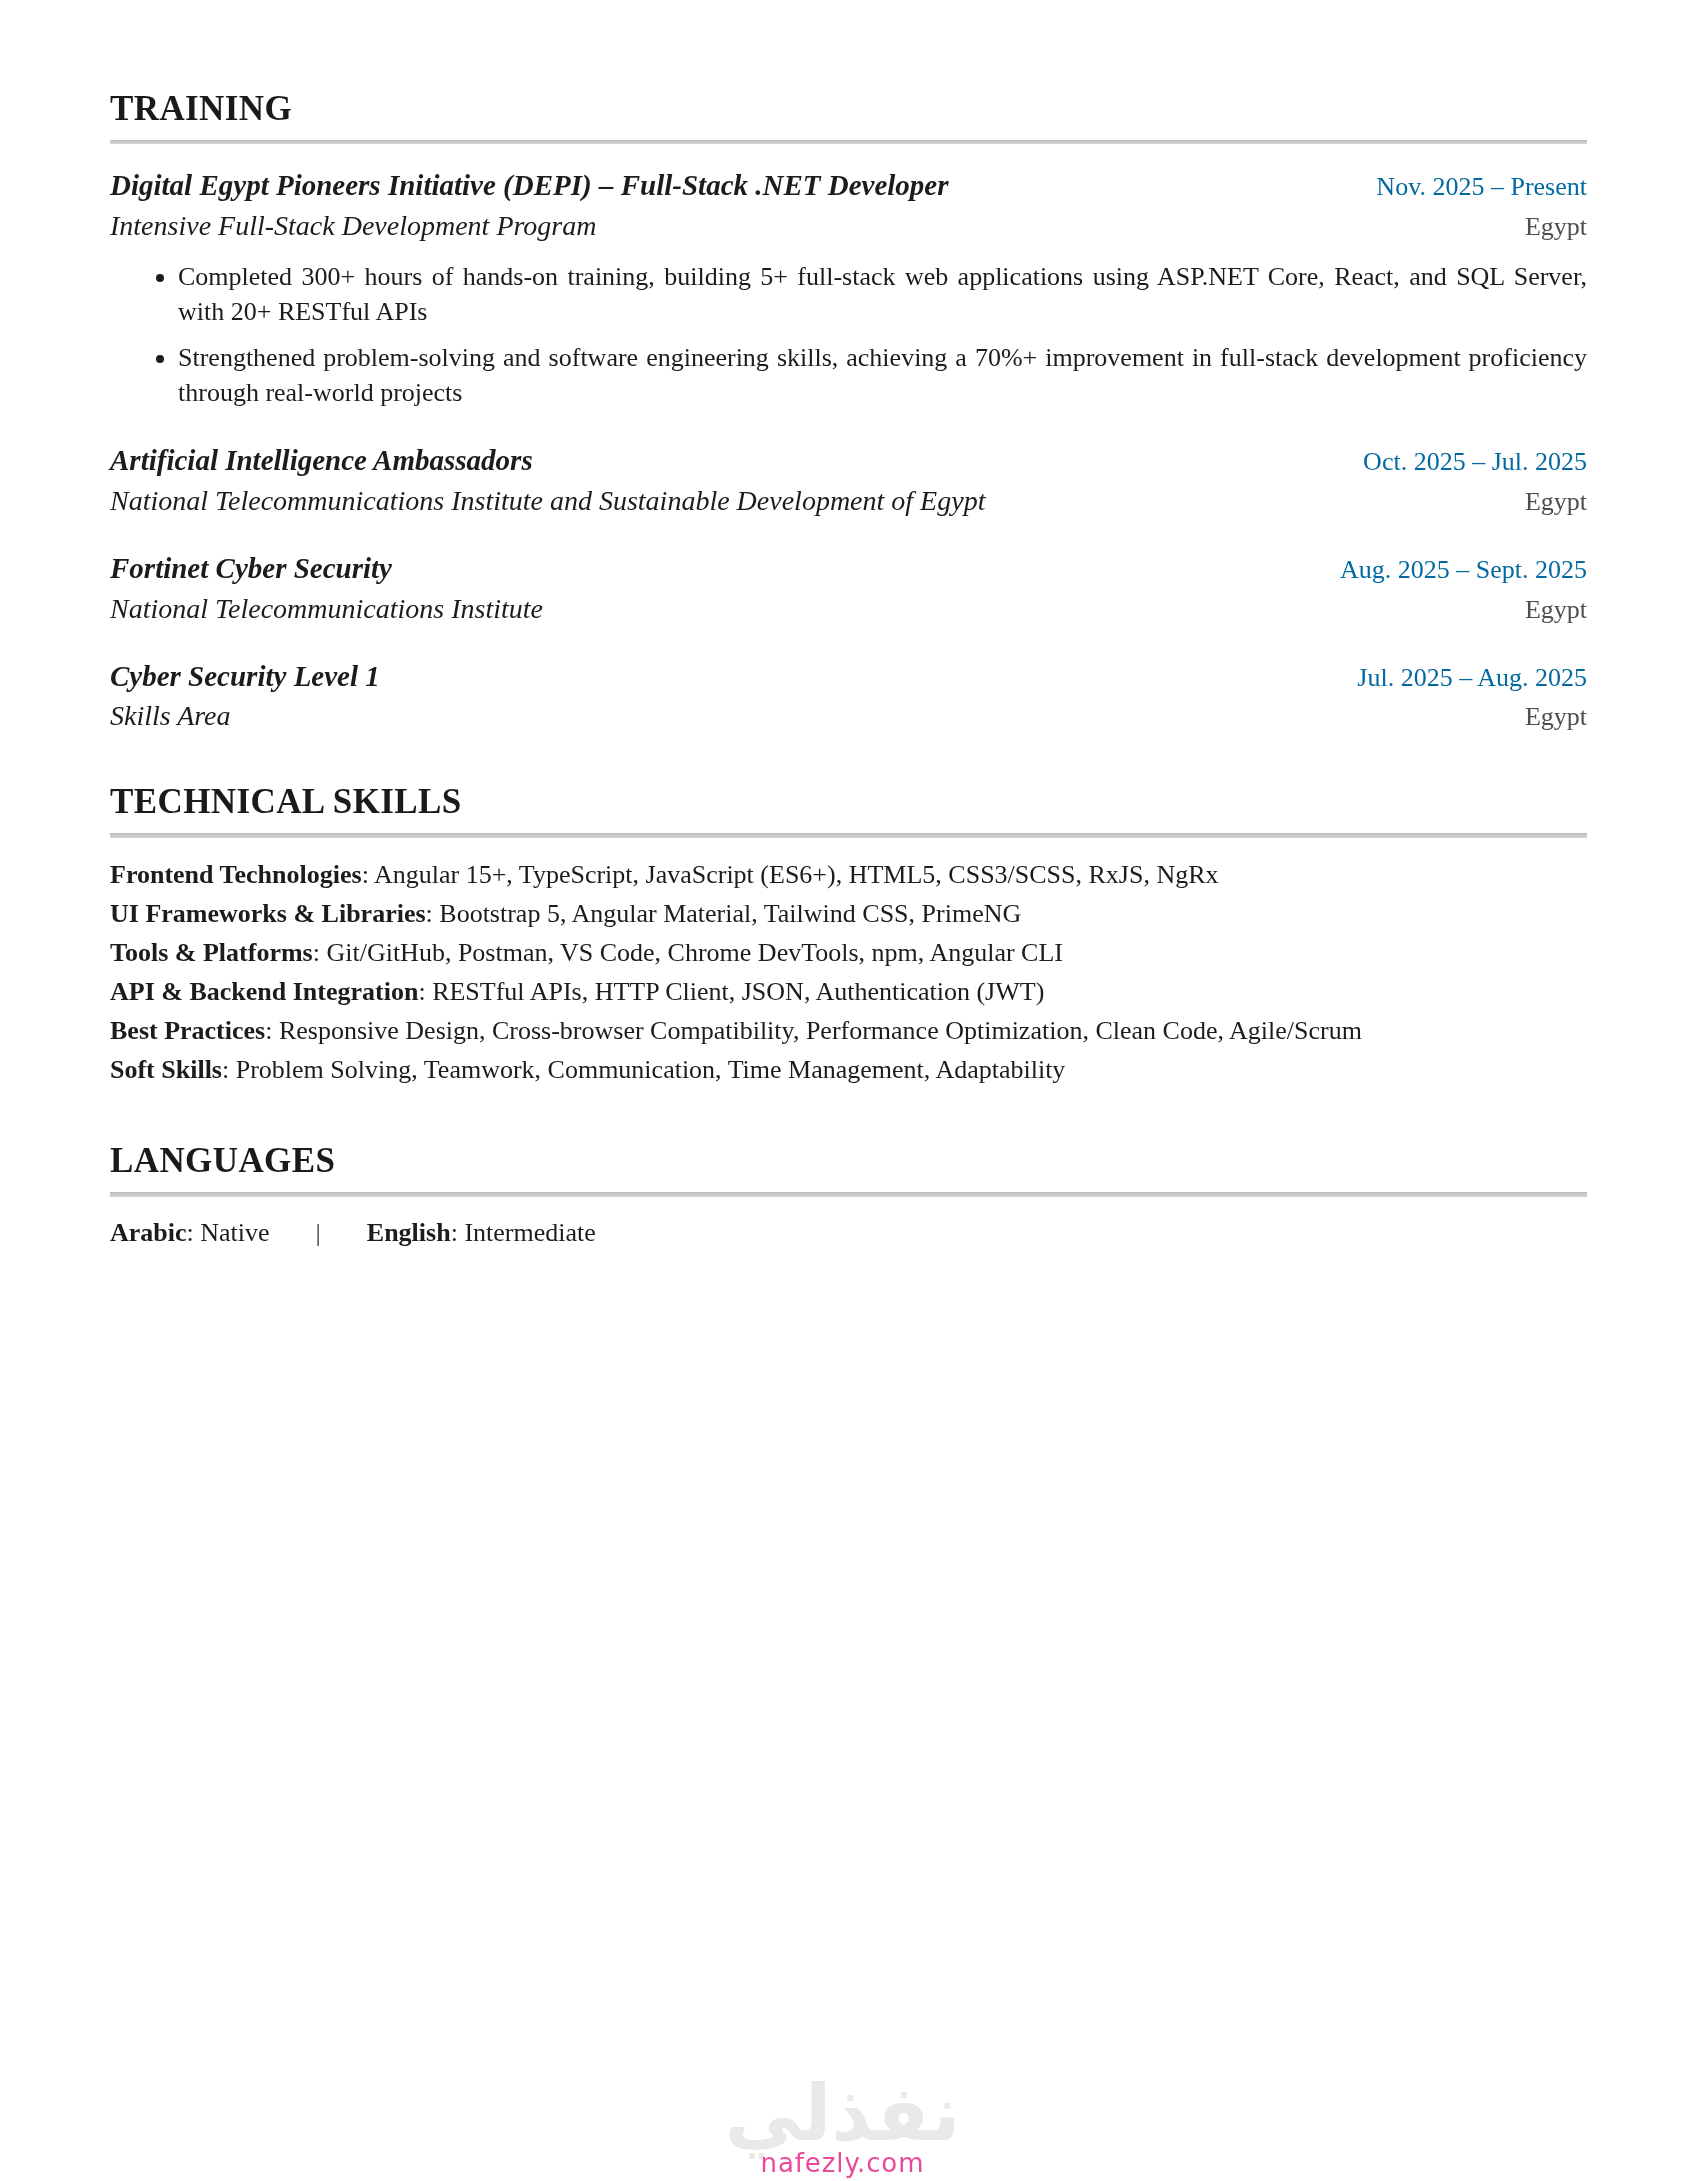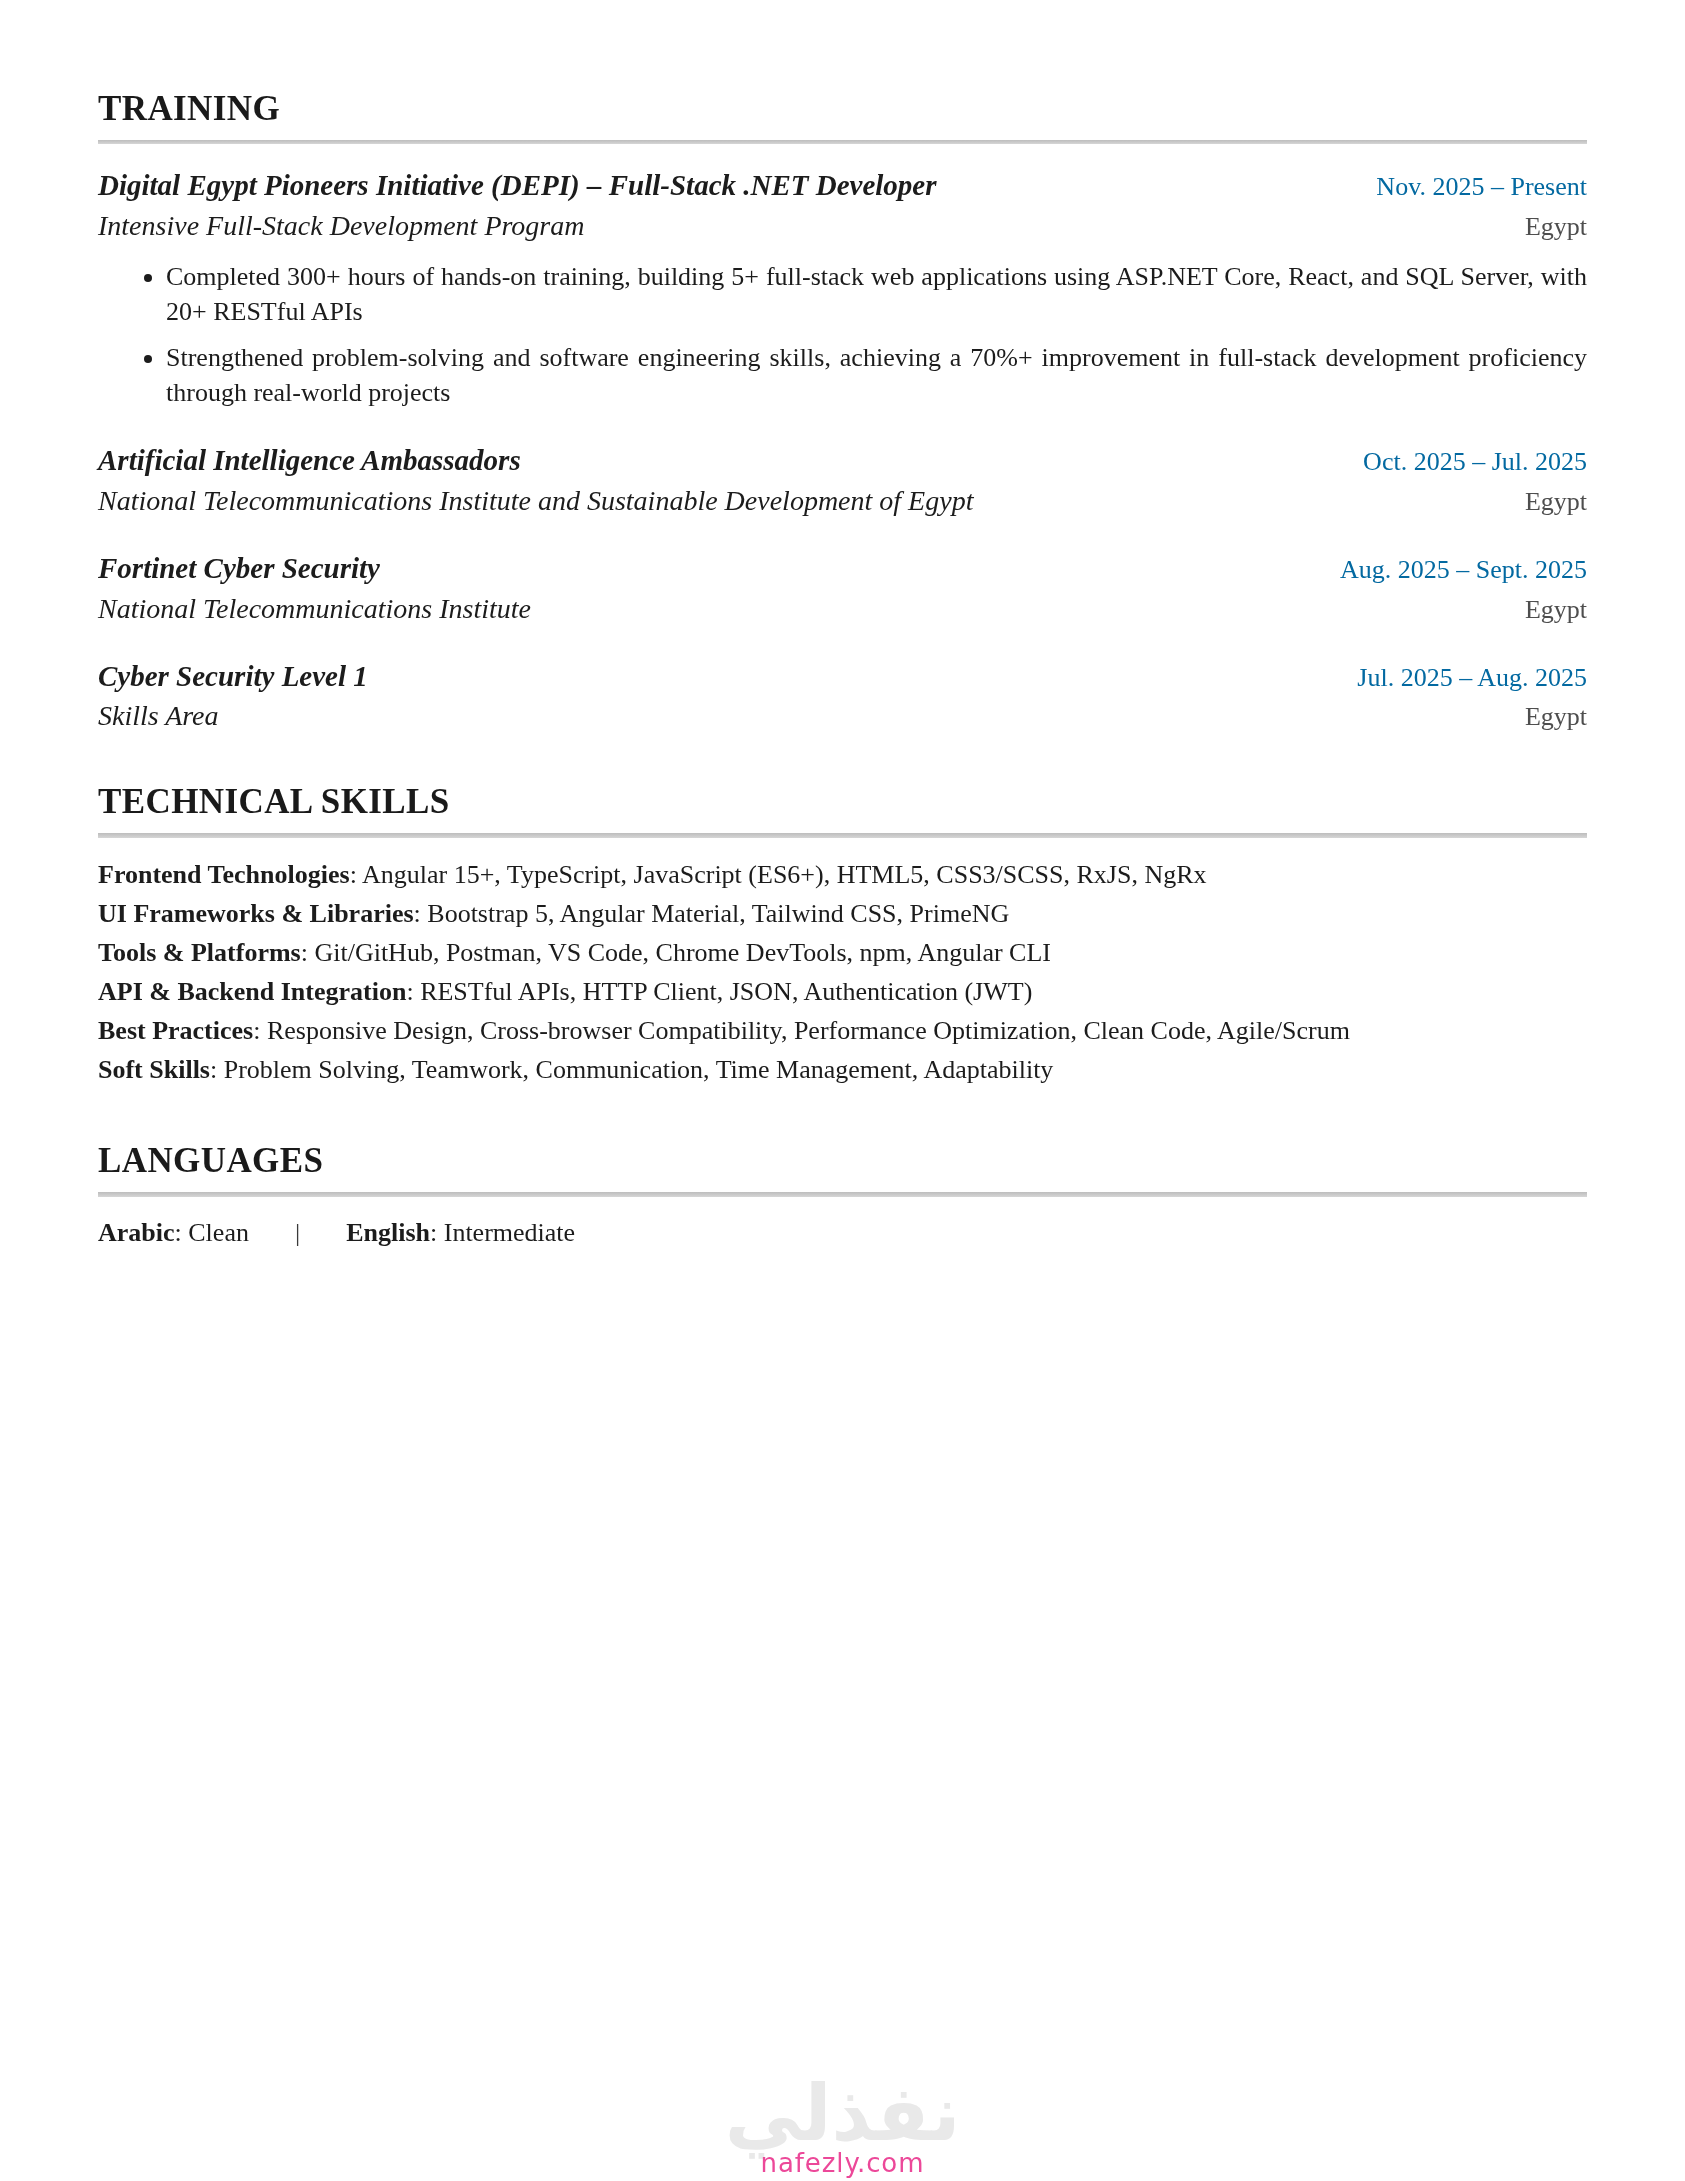--- a/index.html
+++ b/index.html
@@ -10,21 +10,21 @@
   body {
     width: 1685px;
     height: 2181px;
     position: relative;
     overflow: hidden;
     font-family: "Liberation Serif", serif;
     color: #1c1c1c;
   }
   .content {
     position: absolute;
-    left: 98px;
+    left: 110px;
     right: 98px;
     top: 91px;
   }
   .section { margin: 0; }
   .section-heading {
     margin: 0;
     font-size: 35px;
     line-height: 1.05;
     font-weight: bold;
     color: #1a1a1a;
@@ -220,21 +220,21 @@
     </div>
   </section>
 
   <section class="section section-languages">
     <h2 class="section-heading">LANGUAGES</h2>
     <div class="section-rule"></div>
 
     <div class="lang-row">
       <span>
         <span class="lang-label">Arabic</span><span>:</span>
-        <span class="lang-value">Clean</span>
+        <span class="lang-value">Native</span>
       </span>
       <span class="lang-separator">|</span>
       <span>
         <span class="lang-label">English</span><span>:</span>
         <span class="lang-value">Intermediate</span>
       </span>
     </div>
   </section>
 
 </div>

